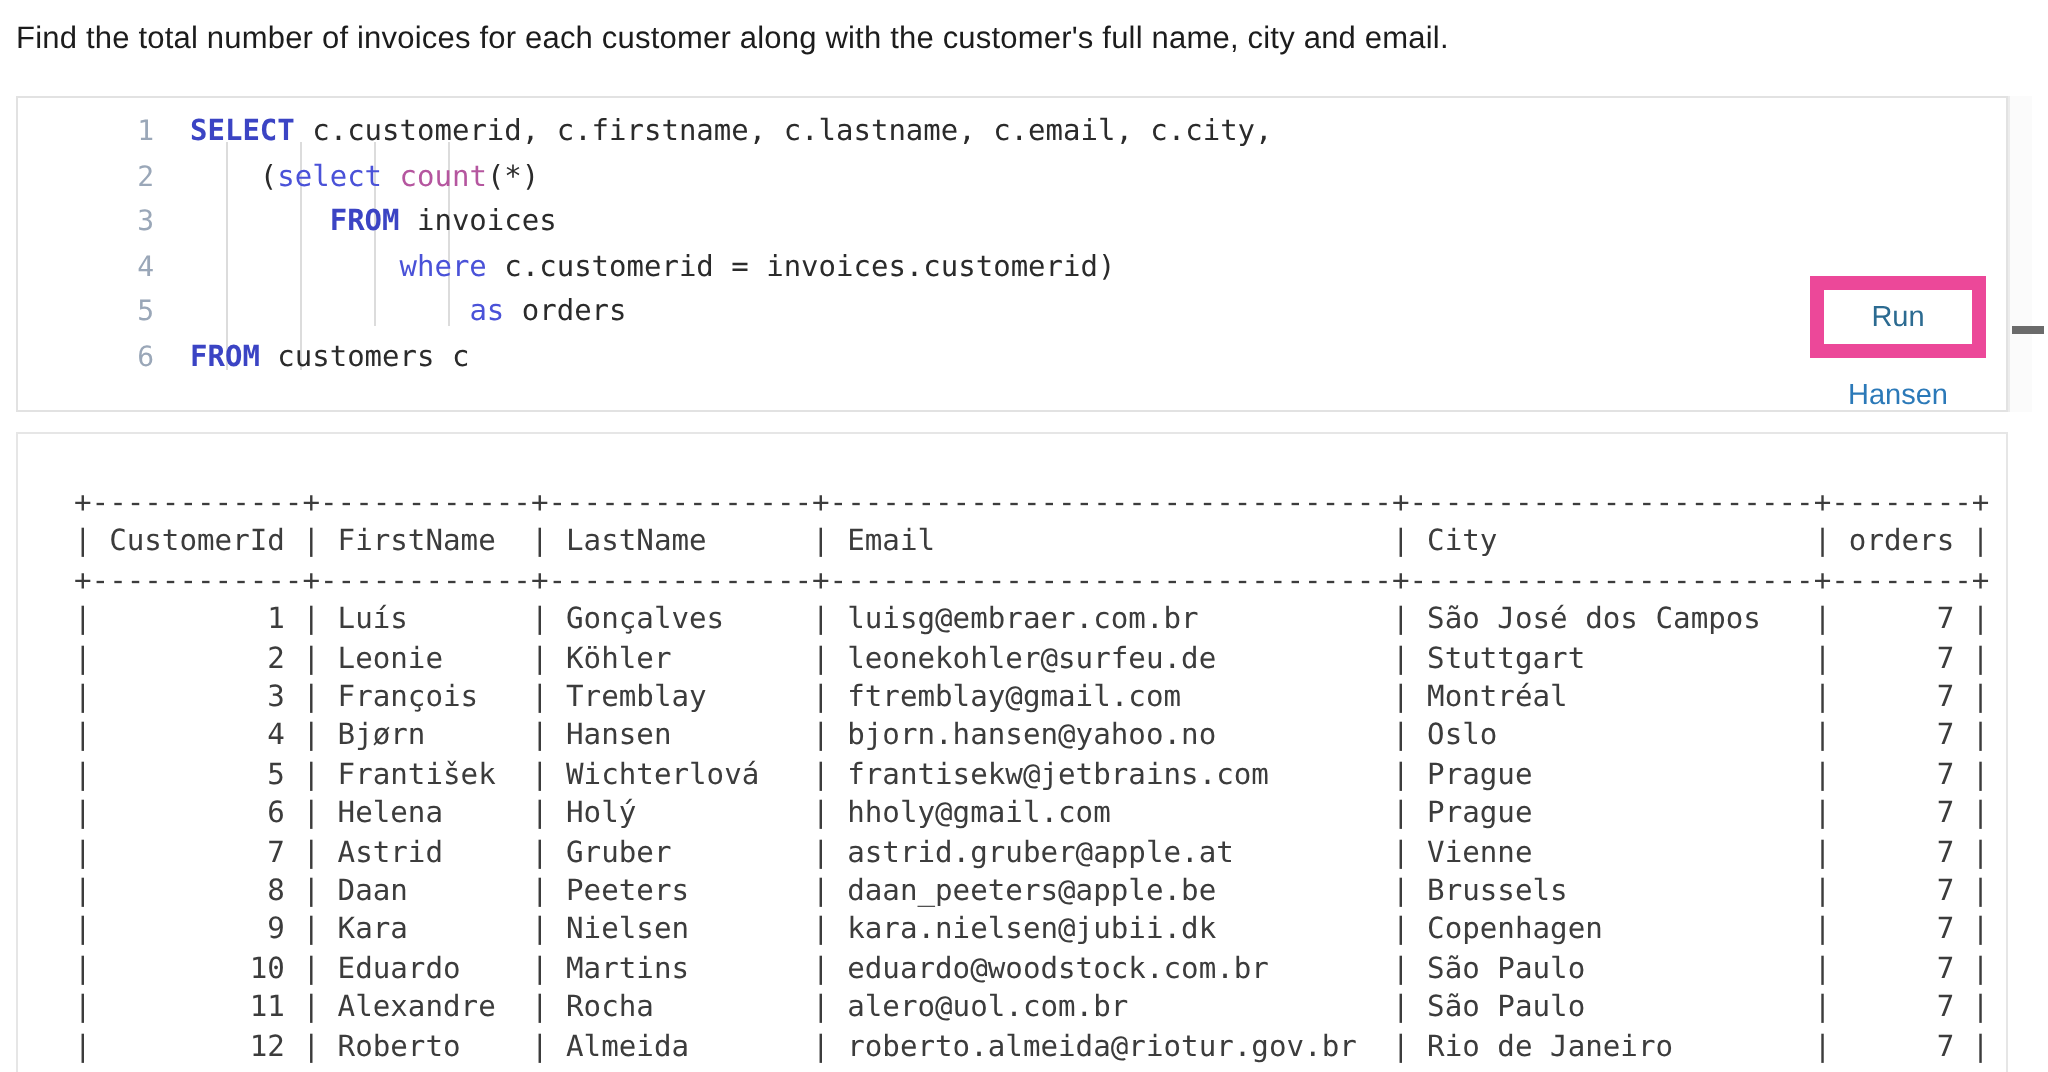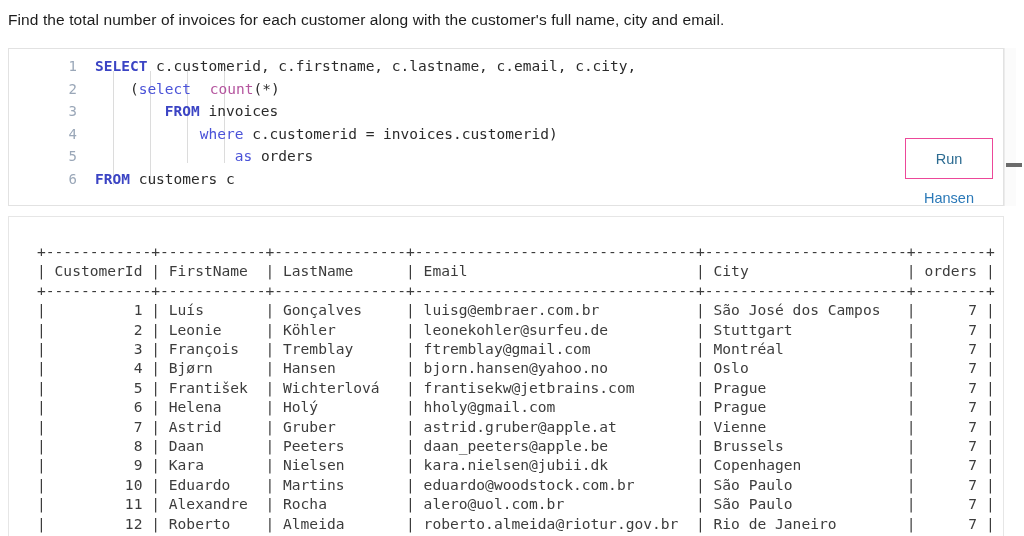--- a/index.html
+++ b/index.html
@@ -61,21 +61,21 @@
     color: #9aa7b8;
     font-size: 14px;
     user-select: none;
   }
   .code-text {
     color: #24292e;
     position: relative;
   }
   .kw   { color: #3b44c4; font-weight: 600; }
   .kw2  { color: #4a52d8; }
-  .fn   { color: #b5569f; margin-left: 10px; }
+  .fn   { color: #b5569f; }
   .plain{ color: #2b2b2b; text-align: center; }
 
   
   .guides {
     position: absolute;
     left: 104px;
     top: 22px;
     width: 300px;
     height: 114px;
     pointer-events: none;
@@ -92,21 +92,21 @@
   .guide.g3 { left: 74px; height: 92px; }
   .guide.g4 { left: 111px;height: 92px; }
 
   
   .run-button {
     position: absolute;
     left: 905px;
     top: 138px;
     width: 88px;
     height: 41px;
-    border: 1px solid #ec4899;
+    border: 7px solid #ec4899;
     background: #ffffff;
     color: #2c6b91;
     font-size: 14.5px;
     font-family: "Liberation Sans", sans-serif;
     display: flex;
     align-items: center;
     justify-content: center;
     box-sizing: border-box;
     cursor: pointer;
   }

